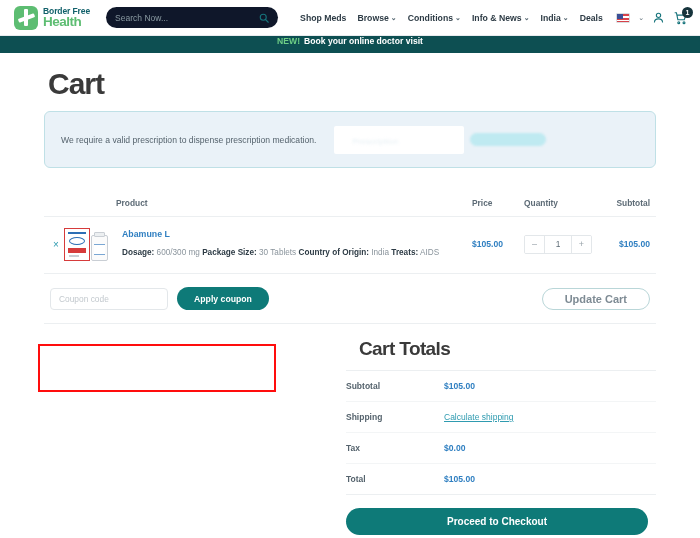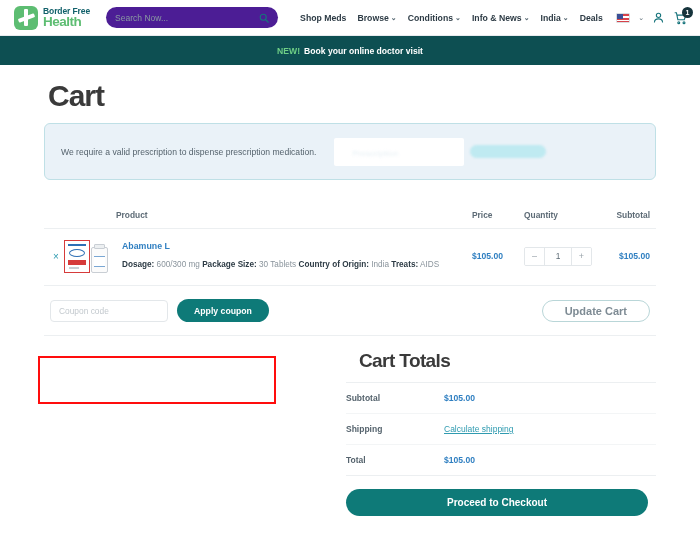--- a/index.html
+++ b/index.html
@@ -38,21 +38,21 @@
   .logo-top {
     font-size: 8.5px; font-weight: bold; color: #12616b;
     letter-spacing: -0.1px; display: block;
   }
   .logo-bottom {
     font-size: 13.5px; font-weight: bold; color: #5dbd72;
     letter-spacing: -0.5px; display: block; margin-top: -1px;
   }
   .search-wrap {
     margin-left: 16px; width: 172px; height: 21px;
-    background: #4c1d95; border-radius: 11px;
+    background: #0f172a; border-radius: 11px;
     display: flex; align-items: center; padding: 0 9px;
   }
   .search-input {
     border: 0; background: transparent; outline: none; flex: 1;
     font-family: "Liberation Sans", sans-serif;
     font-size: 8.5px; color: #7b8a93;
   }
   .search-input::placeholder { color: #8a9aa2; }
   .search-icon { color: #17747c; flex: none; display: flex; }
 
@@ -83,22 +83,22 @@
   .acct-icon, .cart-icon { color: #17747c; display: flex; position: relative; }
   .cart-badge {
     position: absolute; top: -4px; right: -5px;
     width: 11px; height: 11px; border-radius: 50%;
     background: #16343c; color: #fff; font-size: 7px; font-weight: bold;
     display: flex; align-items: center; justify-content: center;
   }
 
   
   .announce {
-    height: 29px; background: #0d4f52; color: #ffffff;
-    display: flex; align-items: center; justify-content: center;
+    height: 17px; background: #0d4f52; color: #ffffff;
+    display: flex; align-items: flex-start; justify-content: center;
     font-size: 8.6px; font-weight: bold; gap: 4px;
   }
   .announce .new { color: #6fcf86; }
 
   
   .page { padding: 0 44px; position: relative; }
   .page-title {
     font-size: 30px; font-weight: bold; color: #3a3a3a;
     letter-spacing: -1px; padding: 14px 0 10px 4px;
   }
@@ -412,20 +412,24 @@
     <div class="totals-table">
       <div class="totals-row">
         <div class="tot-label">Subtotal</div>
         <div class="tot-val">$105.00</div>
       </div>
       <div class="totals-row">
         <div class="tot-label">Shipping</div>
         <div class="ship-link">Calculate shipping</div>
       </div>
       <div class="totals-row">
+        <div class="tot-label">Tax</div>
+        <div class="tot-val">$0.00</div>
+      </div>
+      <div class="totals-row">
         <div class="tot-label">Total</div>
         <div class="tot-val">$105.00</div>
       </div>
     </div>
     <button class="checkout-btn">Proceed to Checkout</button>
   </div>
 
   <div class="annot-box"></div>
 </div>
 

